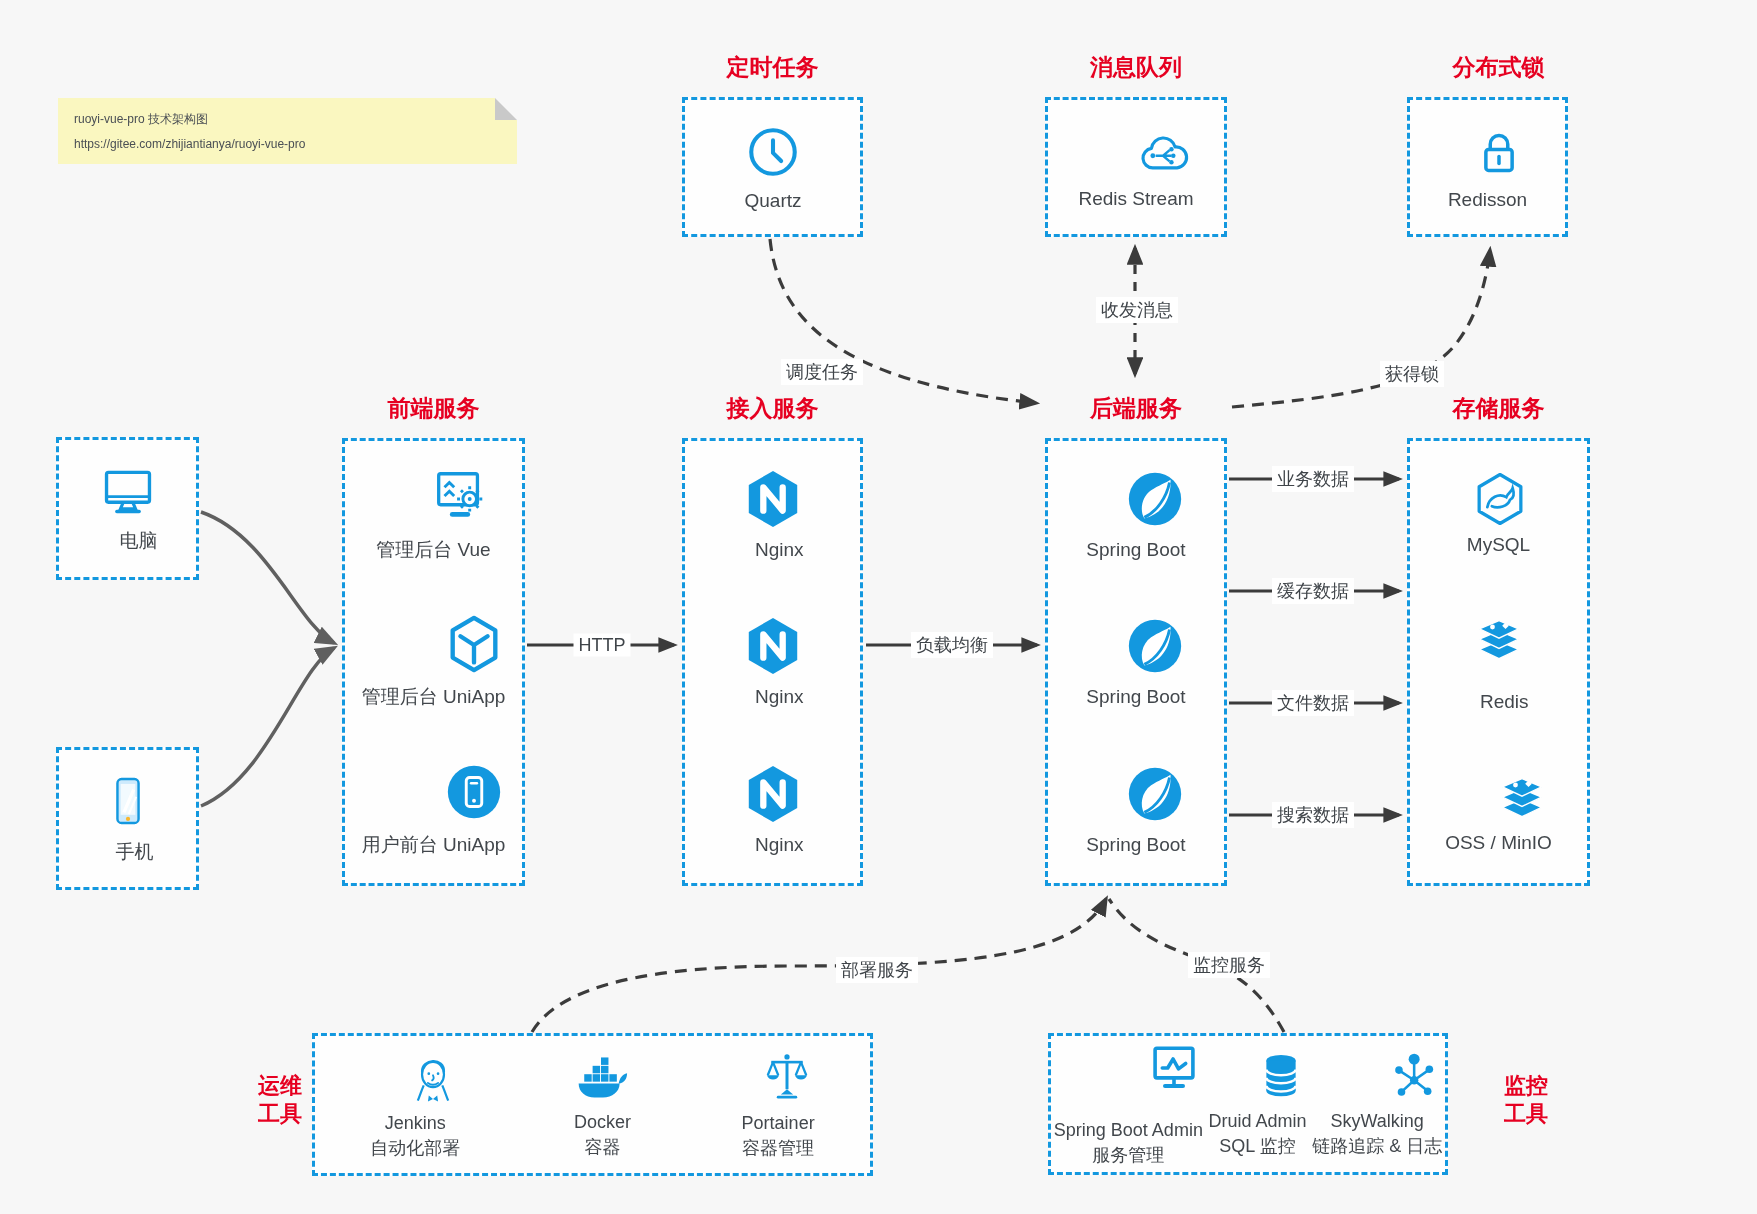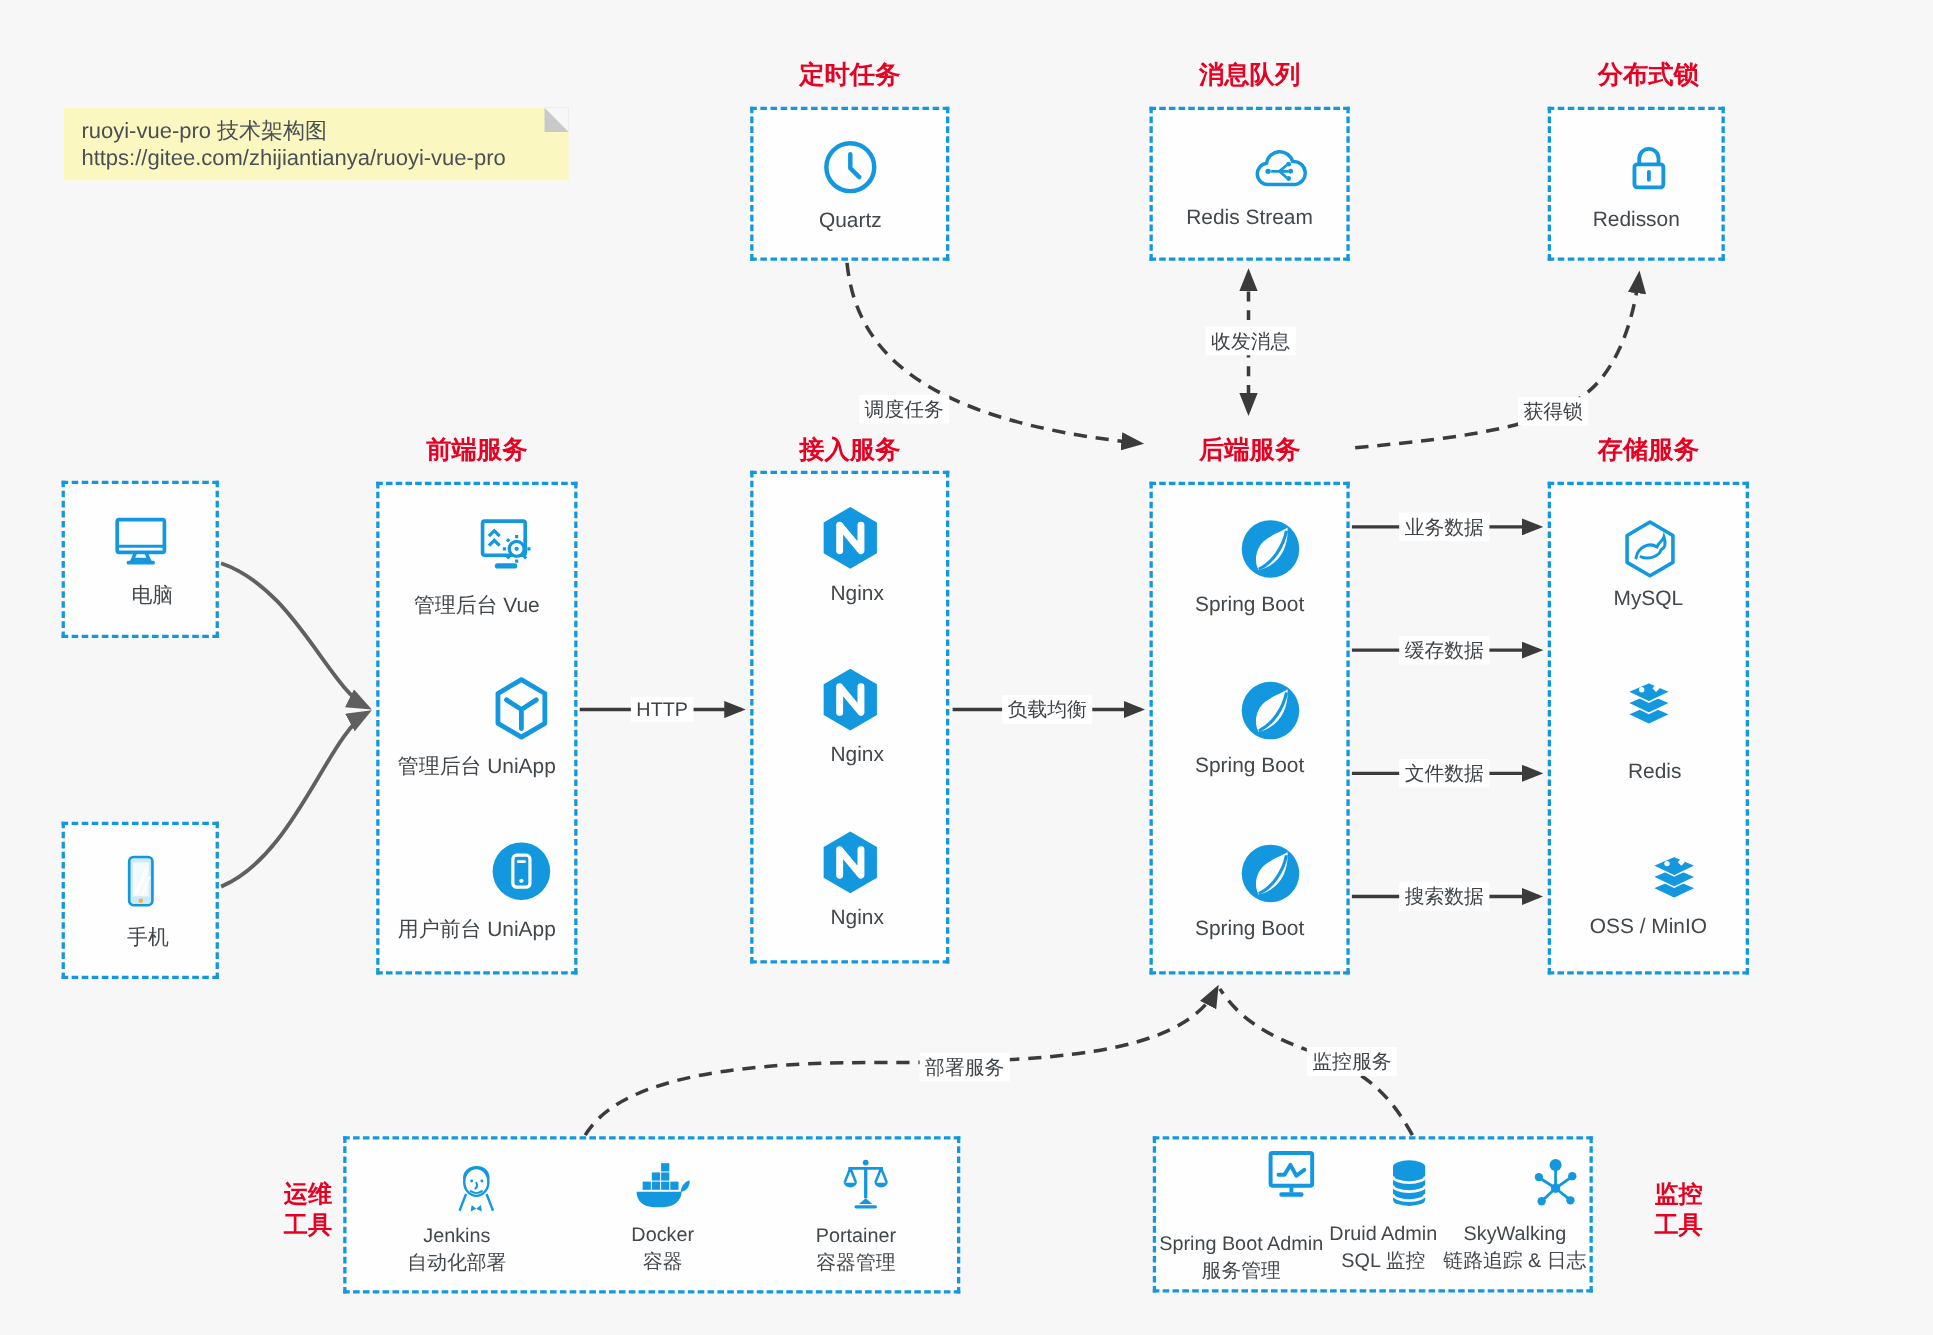--- a/index.html
+++ b/index.html
@@ -9,21 +9,21 @@
     --line:#3b3b3b;
     --gray:#606060;
     --bg:#f7f7f7;
   }
   html,body{margin:0;padding:0;background:var(--bg);}
   body{font-family:"Liberation Sans","DejaVu Sans",sans-serif;color:var(--ink);}
   .canvas{position:relative;width:1757px;height:1214px;background:var(--bg);overflow:hidden;}
 
   
   .note{position:absolute;left:58px;top:98px;width:459px;height:66px;background:#faf7c0;
-        box-sizing:border-box;padding:9px 26px 9px 16px;font-size:20px;line-height:25px;color:#4a4f54;}
+        box-sizing:border-box;padding:9px 26px 9px 16px;font-size:12px;line-height:25px;color:#4a4f54;}
   .note::after{content:"";position:absolute;top:0;right:0;width:0;height:0;
         border-bottom:22px solid #c9c9c9;border-right:22px solid var(--bg);}
 
   
   .dbox{position:absolute;border:3px dashed var(--accent);background:#fefefe;box-sizing:border-box;
         display:flex;flex-direction:column;justify-content:space-around;align-items:center;z-index:2;}
   .rowbox{flex-direction:row;}
   .rhead{position:absolute;color:var(--red);font-weight:bold;font-size:23px;text-align:center;z-index:3;}
   .citem{display:flex;flex-direction:column;align-items:flex-end;gap:9px;}
   .ilabel{font-size:19px;color:var(--ink);white-space:nowrap;}
@@ -168,21 +168,21 @@
       <svg class="icon" width="62" height="62" viewBox="0 0 64 64">
         <circle cx="32" cy="32" r="27" fill="#1398df"></circle>
         <rect x="24" y="17" width="16" height="30" rx="3.5" fill="none" stroke="#ffffff" stroke-width="3"></rect>
         <path d="M29 23 h6" stroke="#ffffff" stroke-width="2.6" stroke-linecap="round"></path>
         <circle cx="32" cy="41" r="2" fill="#ffffff"></circle>
       </svg>
       <div class="ilabel">用户前台 UniApp</div>
     </div>
   </div>
 
-  <div class="dbox" style="left:682px;top:428px;width:181px;height:448px">
+  <div class="dbox" style="left:682px;top:438px;width:181px;height:448px">
     <div class="citem">
       <svg class="icon" width="62" height="62" viewBox="0 0 64 64">
         <path d="M32 3 L57 17.5 V46.5 L32 61 L7 46.5 V17.5 Z" fill="#1398df"></path>
         <path d="M22 44 V20 L42 44 V20" fill="none" stroke="#ffffff" stroke-width="6.5" stroke-linecap="round" stroke-linejoin="round"></path>
       </svg>
       <div class="ilabel">Nginx</div>
     </div>
     <div class="citem">
       <svg class="icon" width="62" height="62" viewBox="0 0 64 64">
         <path d="M32 3 L57 17.5 V46.5 L32 61 L7 46.5 V17.5 Z" fill="#1398df"></path>

